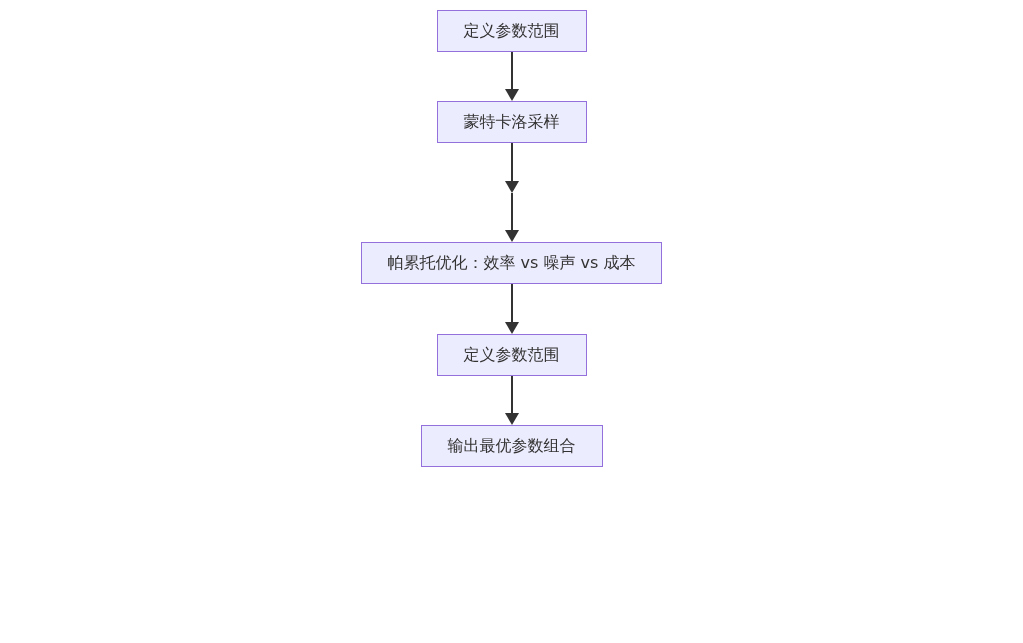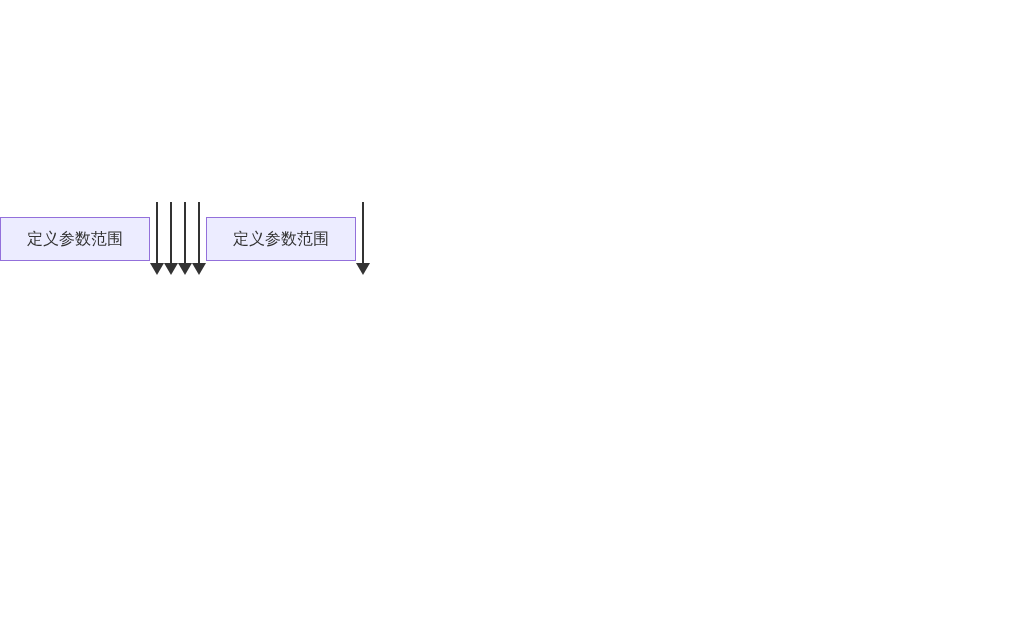--- a/index.html
+++ b/index.html
@@ -12,20 +12,21 @@
     background: #ffffff;
     font-family: "DejaVu Sans", "Liberation Sans", sans-serif;
     overflow: hidden;
   }
   .flowchart {
     width: 1023px;
     height: 467px;
     box-sizing: border-box;
     padding-top: 10px;
     display: flex;
+    flex-direction: column;
     align-items: center;
   }
   .flow-node {
     box-sizing: border-box;
     min-height: 42px;
     padding: 9px 26px;
     background: #ECECFF;
     border: 1px solid #9370DB;
     color: #333333;
     font-size: 16px;
@@ -62,41 +63,50 @@
 
   <div class="flow-node">
     <span>定义参数范围</span>
   </div>
 
   <div class="flow-edge">
     <div class="edge-line"></div>
     <div class="edge-arrowhead"></div>
   </div>
 
+  <div class="flow-node">
+    <span>蒙特卡洛采样</span>
+  </div>
 
   <div class="flow-edge">
     <div class="edge-line"></div>
     <div class="edge-arrowhead"></div>
   </div>
 
 
   <div class="flow-edge">
     <div class="edge-line"></div>
     <div class="edge-arrowhead"></div>
   </div>
 
+  <div class="flow-node">
+    <span>帕累托优化：效率 vs 噪声 vs 成本</span>
+  </div>
 
   <div class="flow-edge">
     <div class="edge-line"></div>
     <div class="edge-arrowhead"></div>
   </div>
 
   <div class="flow-node">
     <span>定义参数范围</span>
   </div>
 
   <div class="flow-edge">
     <div class="edge-line"></div>
     <div class="edge-arrowhead"></div>
   </div>
 
+  <div class="flow-node">
+    <span>输出最优参数组合</span>
+  </div>
 
 </div>
 
 </body></html>

